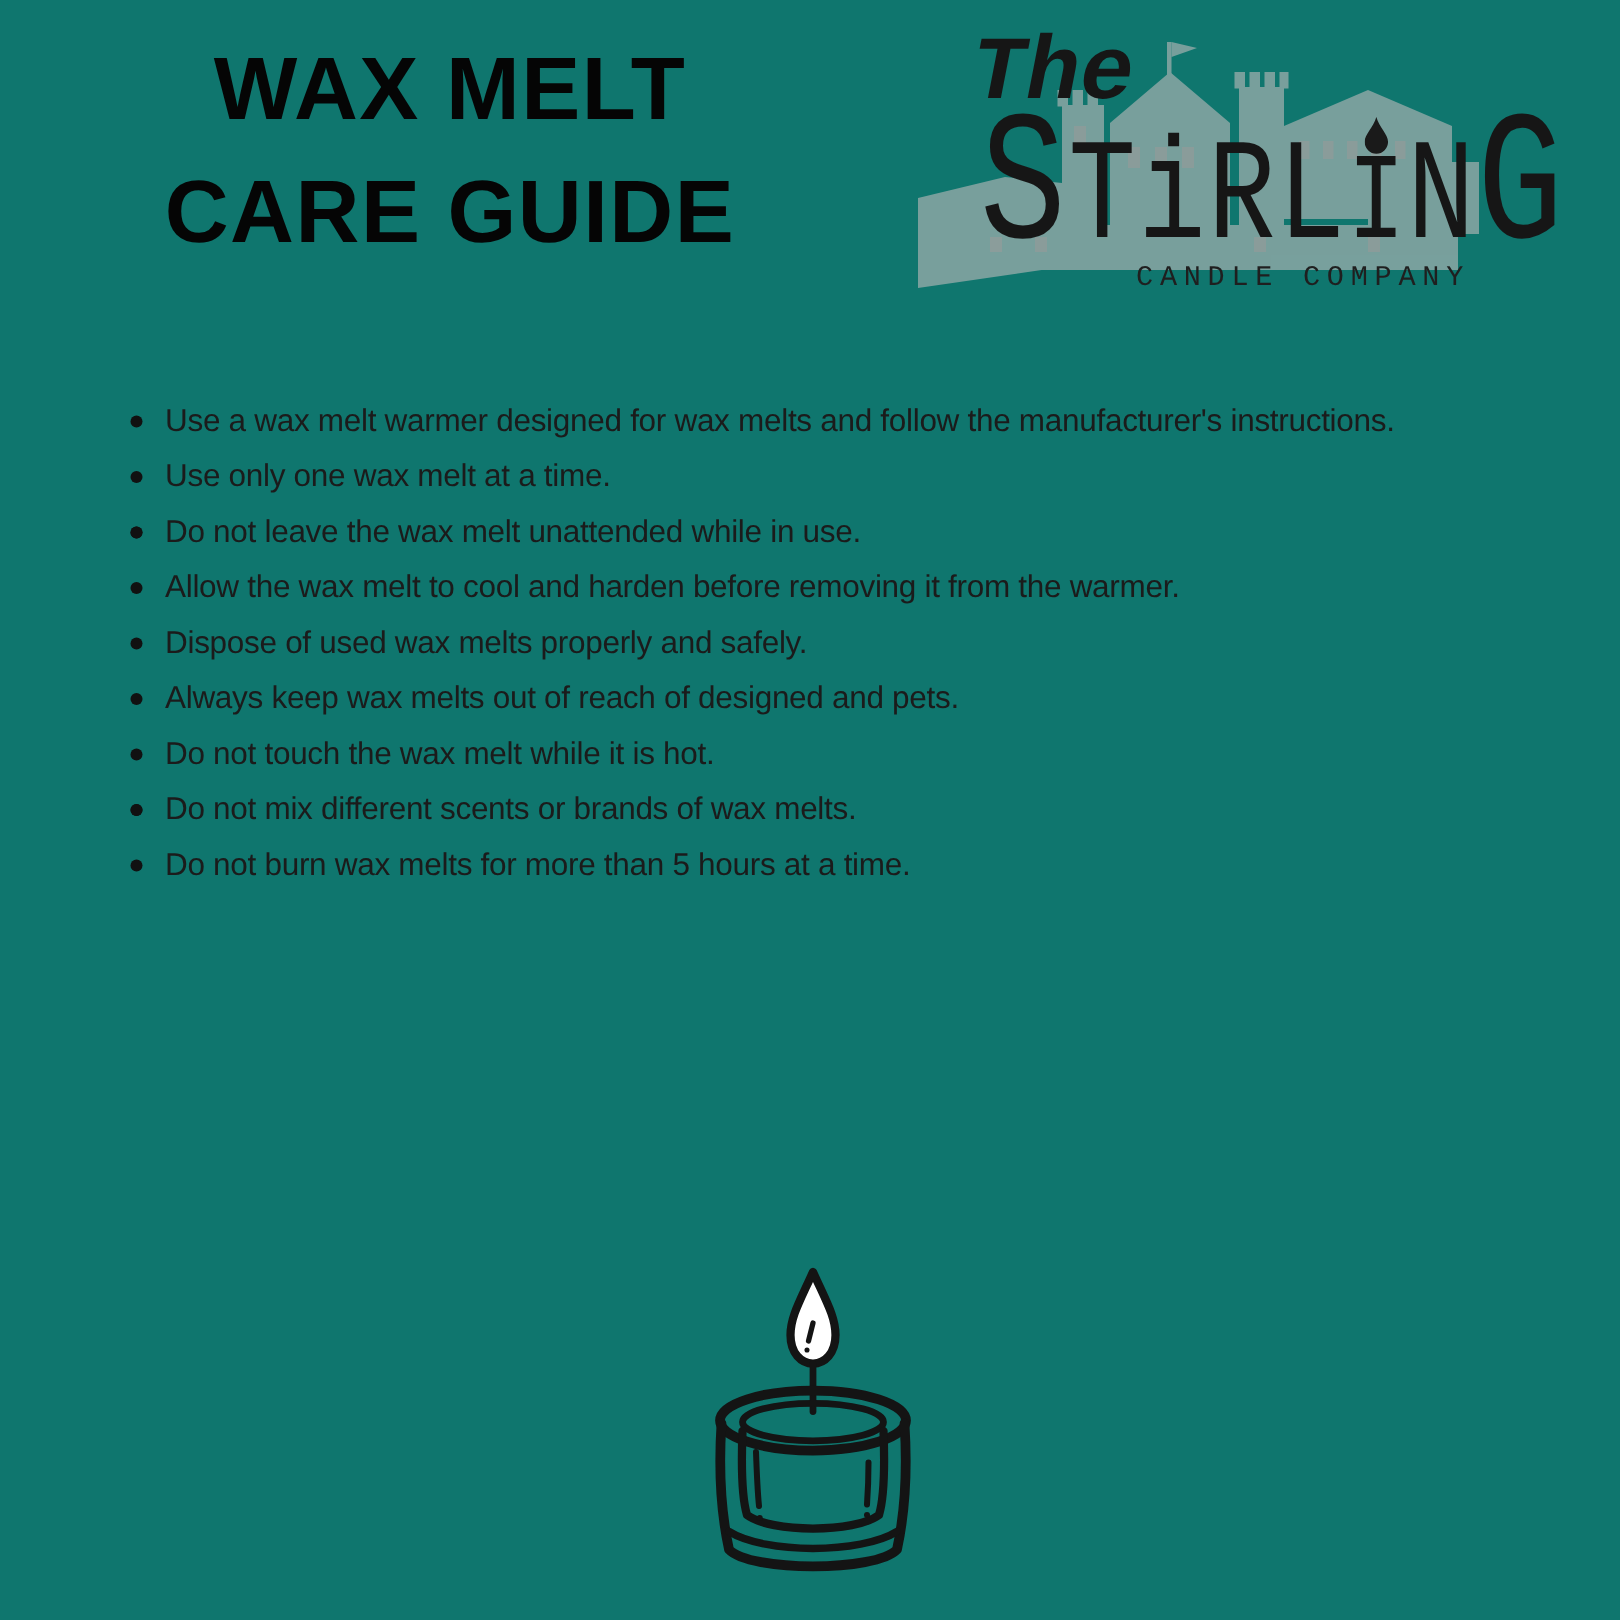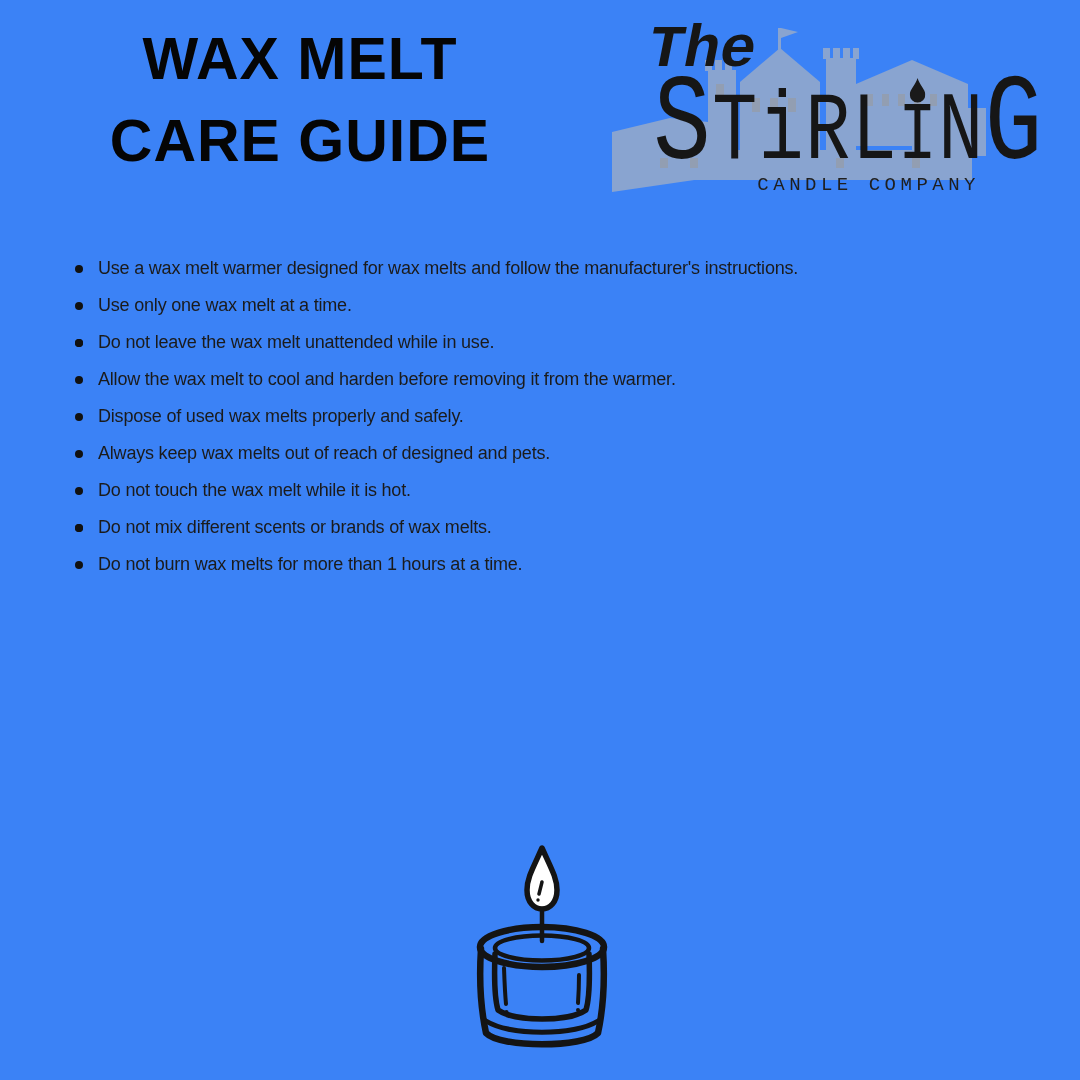--- a/index.html
+++ b/index.html
@@ -1,17 +1,17 @@
 <!DOCTYPE html>
 <html><head>
 <meta charset="utf-8">
 <style>
   html,body { margin:0; padding:0; background:#ffffff; }
   .poster {
-    position:relative; width:1080px; height:1080px; background:#3b82f6;
+    position:relative; width:1080px; height:1080px; background:#0f766e;
     overflow:hidden; font-family:"Liberation Sans", sans-serif; color:#1b1b1b;
   }
 
   
   .title {
     position:absolute; left:88px; top:18px; width:424px;
     text-align:center; font-weight:800; color:#050505;
     font-size:59px; line-height:82px; letter-spacing:1px;
   }
 
@@ -35,22 +35,22 @@
   .br-iflame { position:relative; font-size:82px; }
   .mini-flame { position:absolute; left:50%; top:-12px; transform:translateX(-50%) scaleX(1.25); }
   .logo-sub {
     position:absolute; right:6px; top:162px; font-size:19px;
     letter-spacing:4.5px; white-space:nowrap; color:#1f1f1f; z-index:2;
   }
 
   
   .care {
     position:absolute; left:60px; top:250px; width:978px;
-    margin:0; padding:0; list-style:none;
-    font-size:18px; line-height:37px; letter-spacing:-0.2px; color:#1b1b1b;
+    margin:12px; padding:0; list-style:none;
+    font-size:21px; line-height:37px; letter-spacing:-0.2px; color:#1b1b1b;
   }
   .care li { position:relative; padding-left:38px; }
   .dot {
     position:absolute; left:15px; top:15px; width:8px; height:8px;
     border-radius:50%; background:#111111;
   }
 
   
   .candle { position:absolute; left:470px; top:842px; }
 </style>
@@ -113,21 +113,21 @@
       <li><span class="dot"></span><span class="li-text">Use a wax melt warmer designed for wax melts and follow the manufacturer's instructions.</span></li>
       <li><span class="dot"></span><span class="li-text">Use only one wax melt at a time.</span></li>
       <li><span class="dot"></span></li>
       <li><span class="dot"></span><span class="li-text">Do not leave the wax melt unattended while in use.</span></li>
       <li><span class="dot"></span><span class="li-text">Allow the wax melt to cool and harden before removing it from the warmer.</span></li>
       <li><span class="dot"></span><span class="li-text">Dispose of used wax melts properly and safely.</span></li>
       <li><span class="dot"></span><span class="li-text">Always keep wax melts out of reach of designed and pets.</span></li>
       <li><span class="dot"></span><span class="li-text">Do not touch the wax melt while it is hot.</span></li>
       <li><span class="dot"></span></li>
       <li><span class="dot"></span><span class="li-text">Do not mix different scents or brands of wax melts.</span></li>
-      <li><span class="dot"></span><span class="li-text">Do not burn wax melts for more than 1 hours at a time.</span></li>
+      <li><span class="dot"></span><span class="li-text">Do not burn wax melts for more than 5 hours at a time.</span></li>
     </ul>
 
   <svg class="candle" width="145" height="215" viewBox="0 0 145 215" fill="none" stroke="#141414" stroke-linecap="round" stroke-linejoin="round">
     <g>
       <path d="M72 6 C63 26 57 36 57 48 C57 60 64 67 72 67 C80 67 87 60 87 48 C87 36 81 26 72 6 Z" stroke-width="5.5" fill="#ffffff"></path>
       <path d="M72 40 L69 52" stroke-width="3.5"></path>
       <circle cx="68" cy="58" r="1.7" fill="#141414" stroke="none"></circle>
     </g>
     <g>
       <path d="M72 67 L72 99" stroke-width="4.5"></path>

